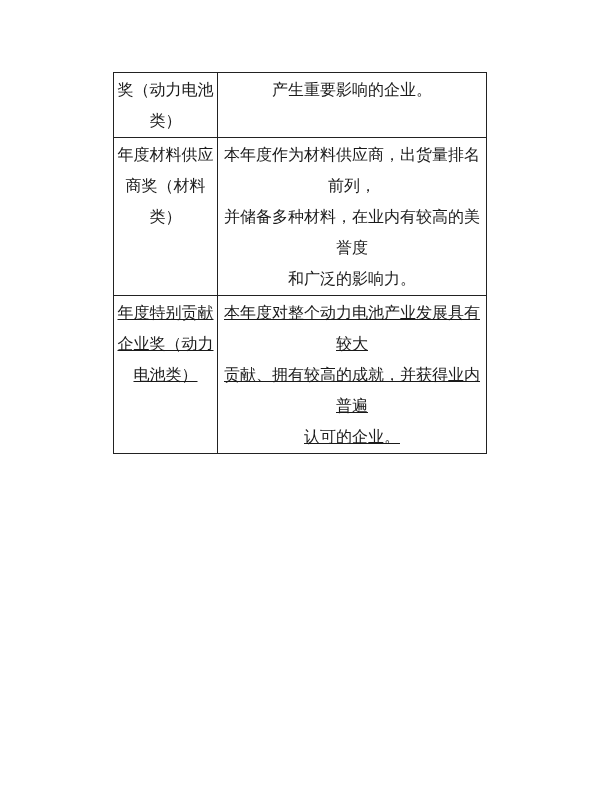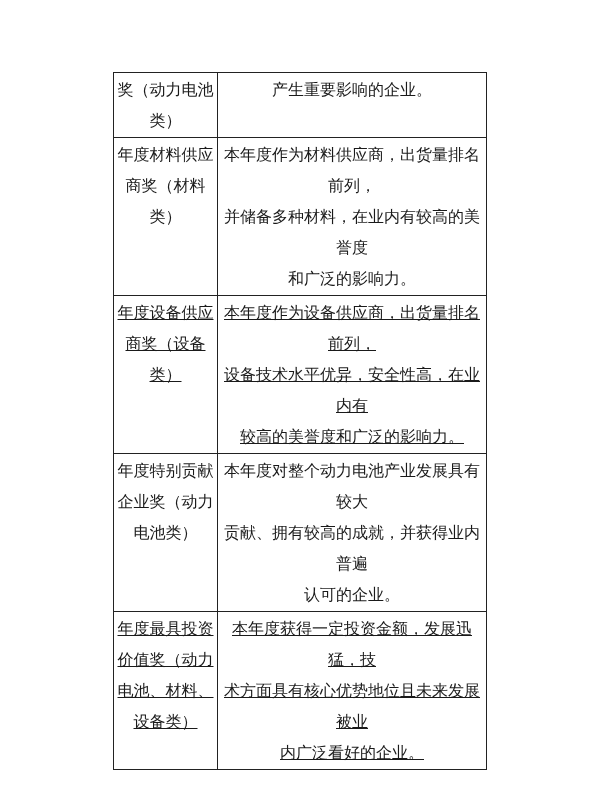--- a/index.html
+++ b/index.html
@@ -64,38 +64,22 @@
         <td class="cell-desc">产生重要影响的企业。</td>
       </tr>
       <tr>
         <td class="cell-award">年度材料供应
 商奖（材料类）</td>
         <td class="cell-desc">本年度作为材料供应商，出货量排名前列，
 并储备多种材料，在业内有较高的美誉度
 和广泛的影响力。</td>
       </tr>
       <tr>
-        <td class="cell-award">年度设备供应
-商奖（设备类）</td>
-        <td class="cell-desc">本年度作为设备供应商，出货量排名前列，
-设备技术水平优异，安全性高，在业内有
-较高的美誉度和广泛的影响力。</td>
-      </tr>
-      <tr>
         <td class="cell-award">年度特别贡献
 企业奖（动力
 电池类）</td>
         <td class="cell-desc">本年度对整个动力电池产业发展具有较大
 贡献、拥有较高的成就，并获得业内普遍
 认可的企业。</td>
       </tr>
-      <tr>
-        <td class="cell-award">年度最具投资
-价值奖（动力
-电池、材料、
-设备类）</td>
-        <td class="cell-desc">本年度获得一定投资金额，发展迅猛，技
-术方面具有核心优势地位且未来发展被业
-内广泛看好的企业。</td>
-      </tr>
     </tbody>
   </table>
 </div>
 
 </body></html>

